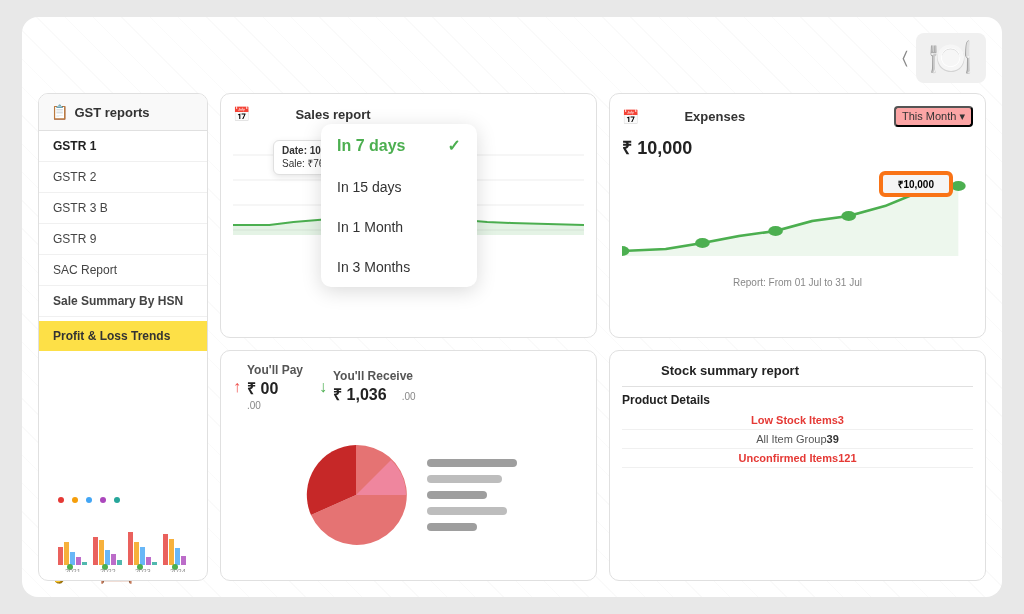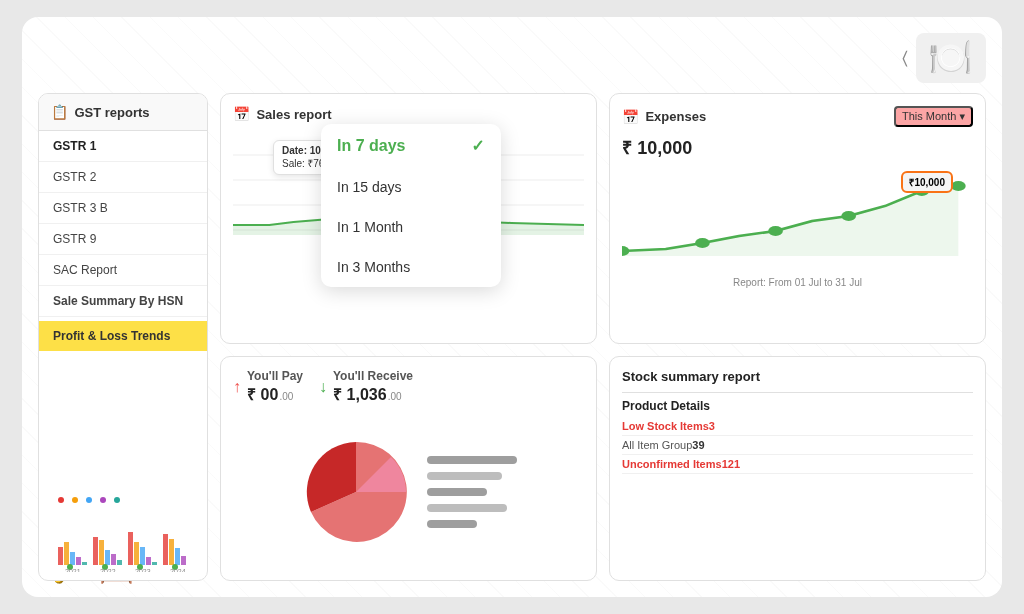--- a/index.html
+++ b/index.html
@@ -119,20 +119,21 @@
     .card-header {
       display: flex;
       align-items: center;
       gap: 6px;
       margin-bottom: 8px;
     }
     .card-title {
       font-size: 13px;
       font-weight: 600;
       color: #333;
+      margin-left: 39px;
     }
     .card-icon {
       font-size: 14px;
       color: #f59e0b;
     }
     
     .sales-card {
       position: relative;
     }
     .sales-chart-area {
@@ -148,21 +149,21 @@
     }
     
     .dropdown-overlay {
       position: absolute;
       top: 30px;
       left: 100px;
       background: white;
       border-radius: 10px;
       box-shadow: 0 4px 20px rgba(0,0,0,0.15);
       z-index: 100;
-      width: 180px;
+      width: 156px;
       overflow: hidden;
     }
     .dropdown-item {
       padding: 12px 16px;
       font-size: 14px;
       color: #333;
       cursor: pointer;
       display: flex;
       align-items: center;
       justify-content: space-between;
@@ -267,21 +268,21 @@
       font-weight: 700;
       color: #222;
       margin-bottom: 8px;
     }
     .stock-table {
       width: 100%;
       font-size: 11px;
     }
     .stock-row {
       display: flex;
-      justify-content: flex-start;
+      justify-content: center;
       padding: 3px 0;
       border-bottom: 1px solid #f0f0f0;
     }
     .stock-label { color: #555; }
     .stock-label.red { color: #e53935; font-weight: 600; }
     .stock-value { color: #333; font-weight: 600; }
     .stock-value.red { color: #e53935; }
     .stock-header {
       font-weight: 700;
       font-size: 12px;
@@ -473,21 +474,21 @@
           <span class="card-icon">📅</span>
           <span class="card-title">Expenses</span>
         </div>
         <button class="this-month-btn">
           <span>This Month</span> ▾
         </button>
       </div>
       <div class="expenses-amount">₹ 10,000</div>
       <div class="expenses-chart">
         
-        <div style="position:absolute;top:0;right:20px;background:#f5f5f5;border:2px solid #f97316;border-radius:6px;padding:2px 6px;font-size:10px;font-weight:600;">
+        <div style="position:absolute;top:0;right:20px;background:#f5f5f5;border:4px solid #f97316;border-radius:6px;padding:2px 15px;font-size:10px;font-weight:600;">
           <span>₹10,000</span>
         </div>
         <svg width="100%" height="90" viewBox="0 0 240 90" preserveAspectRatio="none">
           <polyline points="0,80 30,78 55,72 80,65 105,60 130,50 155,45 180,35 205,20 230,15" fill="none" stroke="#4caf50" stroke-width="2.5"></polyline>
           <polygon points="0,80 30,78 55,72 80,65 105,60 130,50 155,45 180,35 205,20 230,15 230,85 0,85" fill="#4caf50" opacity="0.1"></polygon>
 
           <circle cx="0" cy="80" r="5" fill="#4caf50"></circle>
           <circle cx="55" cy="72" r="5" fill="#4caf50"></circle>
           <circle cx="105" cy="60" r="5" fill="#4caf50"></circle>
           <circle cx="155" cy="45" r="5" fill="#4caf50"></circle>
@@ -497,31 +498,31 @@
       </div>
       <div class="report-footer">Report: From 01 Jul to 31 Jul</div>
     </div>
 
     <div class="card payables-card">
       <div class="payables-row">
         <div class="payable-item">
           <span class="payable-arrow up">↑</span>
           <div>
             <div class="payable-label">You'll Pay</div>
-            <div style="display:flex;align-items:baseline;gap:1px;">
+            <div style="display:flex;align-items:baseline;gap:1px;flex-direction:column;">
               <span class="payable-amount">₹ 00</span>
               <span class="payable-amount-sub">.00</span>
             </div>
           </div>
         </div>
         <div class="payable-item">
           <span class="payable-arrow down">↓</span>
           <div>
             <div class="payable-label">You'll Receive</div>
-            <div style="display:flex;align-items:baseline;gap:1px;">
+            <div style="display:flex;align-items:baseline;gap:15px;">
               <span class="payable-amount">₹ 1,036</span>
               <span class="payable-amount-sub">.00</span>
             </div>
           </div>
         </div>
       </div>
       <div class="payables-charts">
 
         <svg class="pie-chart" viewBox="0 0 110 110">
 

